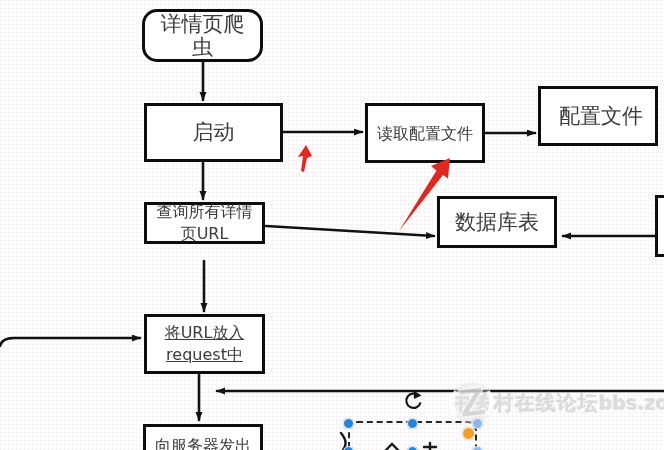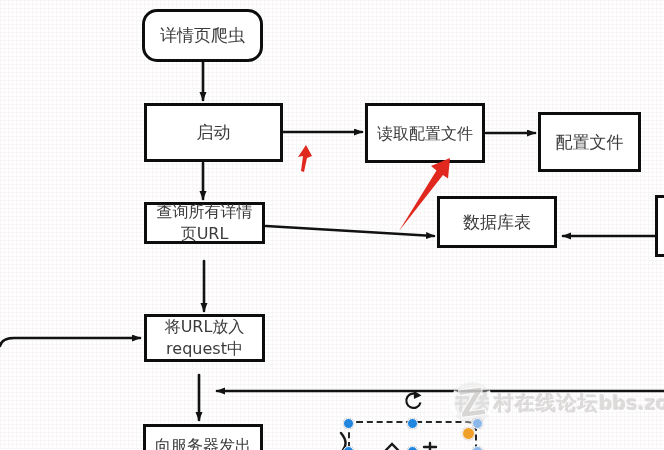--- a/index.html
+++ b/index.html
@@ -11,30 +11,30 @@
       linear-gradient(90deg,#f7f5f5 1px, transparent 1px),
       linear-gradient(#e7e4e4 1px, transparent 1px),
       linear-gradient(90deg,#e7e4e4 1px, transparent 1px);
     background-size:4px 4px,4px 4px,16px 16px,16px 16px;
   }
   .layer{position:absolute;left:0;top:0;width:664px;height:450px;}
   .node{
     position:absolute;box-sizing:border-box;
     background:#ffffff;border:3px solid #0d0d0d;
     display:flex;align-items:center;justify-content:center;
-    text-align:center;font-size:17px;color:#3b3b3b;line-height:23px;
+    text-align:center;font-size:21px;color:#3b3b3b;line-height:23px;
     word-break:break-word;padding:2px 6px;z-index:3;
   }
   .n-terminal{left:142px;top:9px;width:121px;height:53px;border-radius:15px;}
   .n-start{left:144px;top:103px;width:139px;height:59px;}
   .n-read-config{left:365px;top:103px;width:120px;height:60px;font-size:16px;padding:2px 2px;}
-  .n-config-file{left:538px;top:112px;width:103px;height:60px;}
+  .n-config-file{left:538px;top:86px;width:120px;height:60px;padding-left:12px;}
   .n-query{left:144px;top:202px;width:121px;height:42px;font-size:16px;line-height:22px;}
   .n-db{left:437px;top:196px;width:120px;height:52px;}
-  .n-put{left:144px;top:314px;width:121px;height:48px;font-size:16px;line-height:22px;}
+  .n-put{left:144px;top:314px;width:121px;height:60px;font-size:16px;line-height:22px;text-decoration:underline;}
   .n-send{left:143px;top:424px;width:120px;height:60px;align-items:flex-start;padding-top:7px;font-size:16px;}
   .n-partial{left:655px;top:195px;width:30px;height:62px;}
   svg{position:absolute;overflow:visible;}
   .watermark{
     position:absolute;left:448px;top:379px;width:216px;height:48px;
     display:flex;align-items:center;z-index:6;opacity:0.88;pointer-events:none;
   }
   .wm-text{display:flex;flex-direction:row;margin-left:4px;}
   .wm-line1{
     font-size:20px;font-weight:bold;letter-spacing:1px;color:#d9d6d6;

